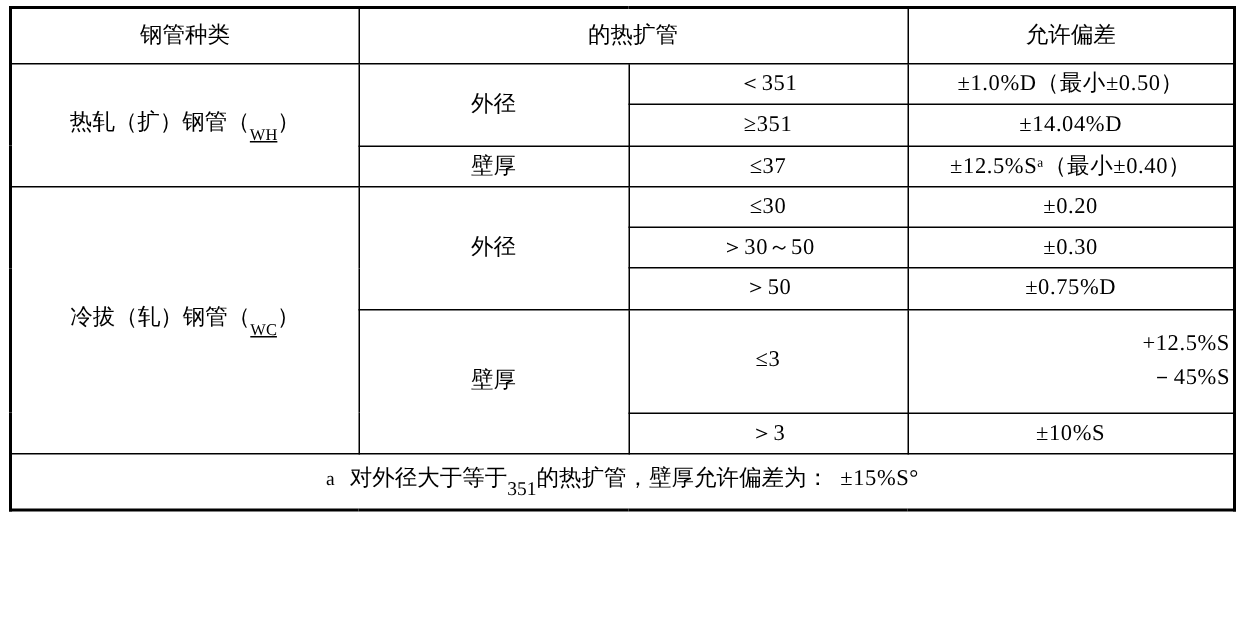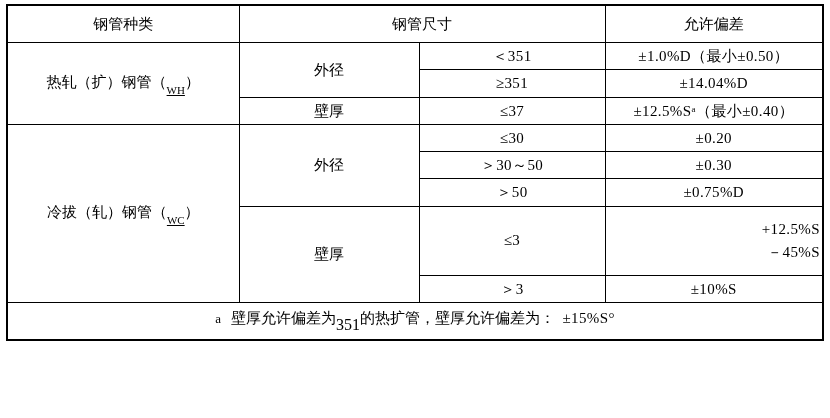--- a/index.html
+++ b/index.html
@@ -67,21 +67,21 @@
     text-align: left;
     padding-left: 26px;
     font-size: 14.5px;
     height: 30px;
   }
   .note-label {
     font-size: 13px;
     padding-right: 10px;
   }
   .small-num {
-    font-size: 16px;
+    font-size: 13px;
     vertical-align: sub;
     position: relative;
     top: 3px;
   }
   .val {
     letter-spacing: 0.4px;
   }
   .two-line div {
     line-height: 1.5;
     text-align: right;
@@ -96,21 +96,21 @@
     <colgroup>
       <col class="col-a">
       <col class="col-b">
       <col class="col-c">
       <col class="col-d">
     </colgroup>
     <tbody>
 
       <tr class="head">
         <td>钢管种类</td>
-        <td colspan="2">钢管尺寸</td>
+        <td colspan="2">的热扩管</td>
         <td>允许偏差</td>
       </tr>
 
       <tr class="thickline-top">
         <td rowspan="3" class="kind">
           <span>热轧（扩）钢管（</span><span class="sub">WH</span><span>）</span>
         </td>
         <td rowspan="2">外径</td>
         <td class="val">＜351</td>
         <td class="val">±1.0%D（最小±0.50）</td>
@@ -149,19 +149,19 @@
           <div>－45%S</div>
         </td>
       </tr>
       <tr>
         <td class="val">＞3</td>
         <td class="val">±10%S</td>
       </tr>
 
       <tr class="note-row">
         <td colspan="4">
-          <span class="note-label">a</span><span>壁厚允许偏差为</span><span class="small-num">351</span><span>的热扩管，壁厚允许偏差为：</span>&nbsp;&nbsp;<span class="val">±15%S°</span>
+          <span class="note-label">a</span><span>对外径大于等于</span><span class="small-num">351</span><span>的热扩管，壁厚允许偏差为：</span>&nbsp;&nbsp;<span class="val">±15%S°</span>
         </td>
       </tr>
     </tbody>
   </table>
 
 </div>
 
 </body></html>

